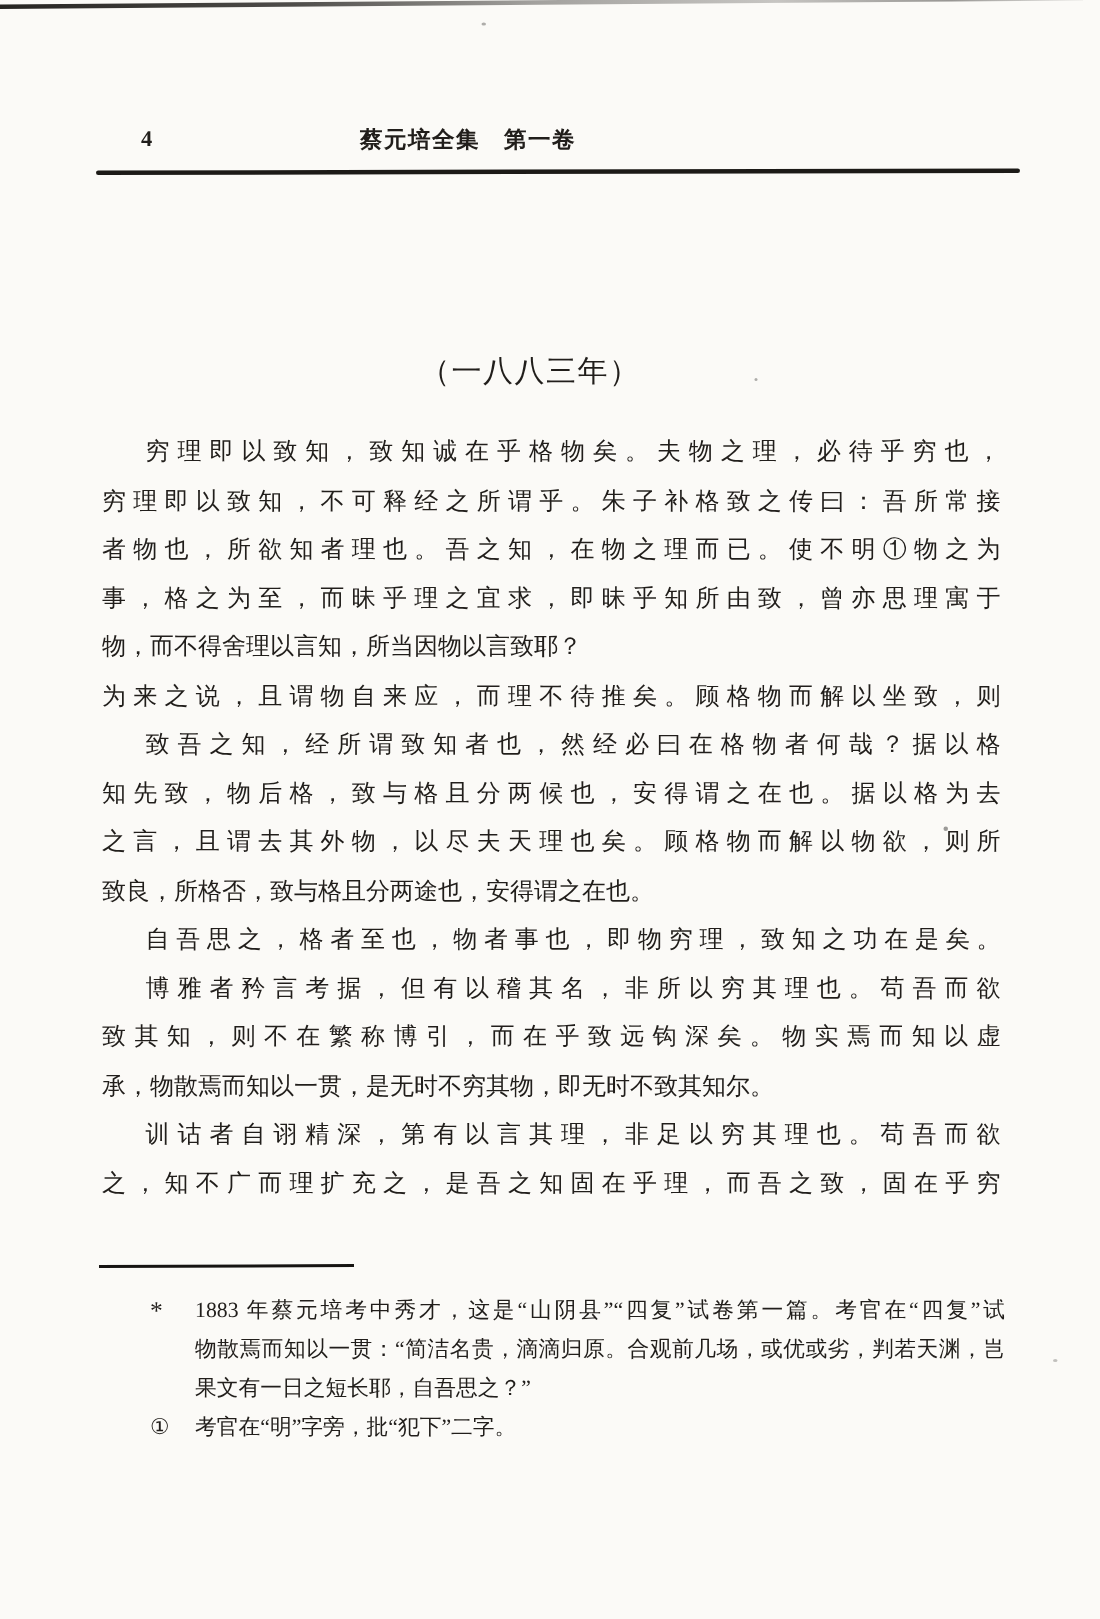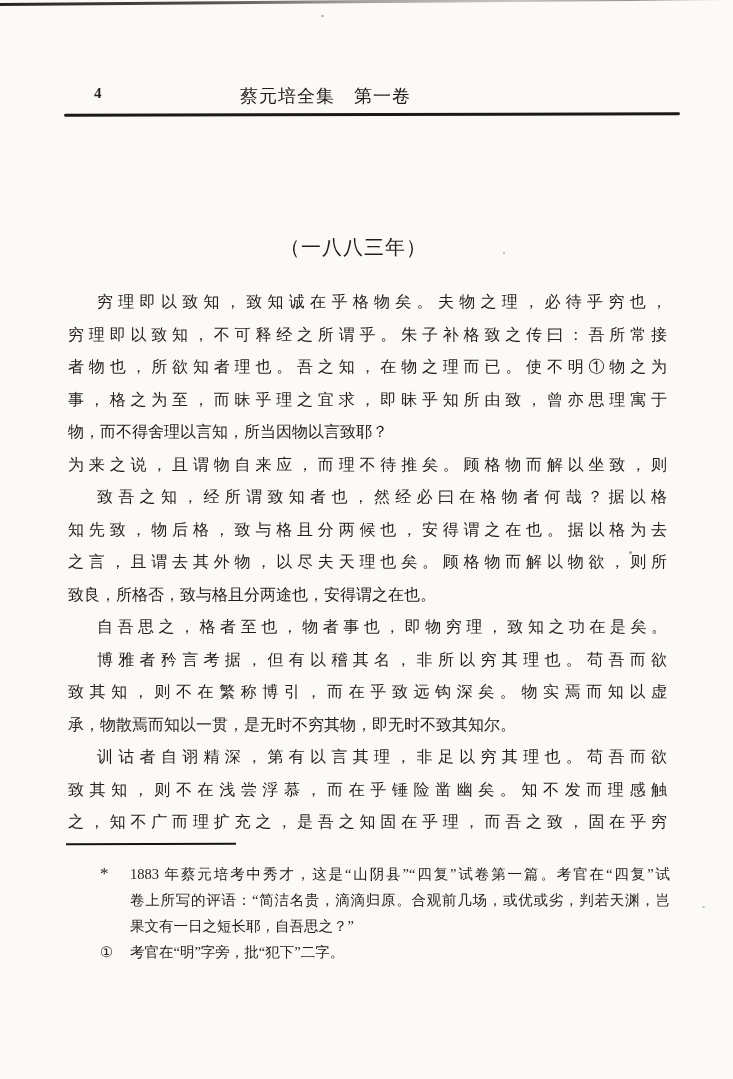--- a/index.html
+++ b/index.html
@@ -23,21 +23,21 @@
   .s2{left:503px;top:252px;width:2px;height:2px;}
   .s3{left:629px;top:551px;width:3px;height:3px;background:rgba(60,58,55,.5);}
   .s4{left:702px;top:906px;width:3px;height:2px;background:rgba(60,58,55,.3);}
   
   .pagenum{
     position:absolute; left:94px; top:85px;
     font-size:15px; font-weight:bold; letter-spacing:0;
   }
   .running-title{
     position:absolute; left:240px; top:84px;
-    font-size:18px; font-weight:normal; letter-spacing:1px; white-space:nowrap;
+    font-size:15px; font-weight:bold; letter-spacing:1px; white-space:nowrap;
   }
   .head-rule{
     position:absolute; left:64px; top:113px; width:616px; height:3px;
     background:#1c1a17; transform:rotate(-0.12deg);
     border-radius:2px;
   }
   
   .title{
     position:absolute; left:68px; top:172px; width:599px; margin:0;
     text-align:center; transform:translateX(-19px);
@@ -110,32 +110,31 @@
     <div class="bline">之言，且谓去其外物，以尽夫天理也矣。顾格物而解以物欲，则所</div>
     <div class="bline end">致良，所格否，致与格且分两途也，安得谓之在也。</div>
 
     <div class="bline first">自吾思之，格者至也，物者事也，即物穷理，致知之功在是矣。</div>
 
     <div class="bline first">博雅者矜言考据，但有以稽其名，非所以穷其理也。苟吾而欲</div>
     <div class="bline">致其知，则不在繁称博引，而在乎致远钩深矣。物实焉而知以虚</div>
     <div class="bline end">承，物散焉而知以一贯，是无时不穷其物，即无时不致其知尔。</div>
 
     <div class="bline first">训诂者自诩精深，第有以言其理，非足以穷其理也。苟吾而欲</div>
-    <div class="bline">致其知，则不在浅尝浮慕，而在乎锤险凿幽矣。知不发而理感触</div>
     <div class="bline">之，知不广而理扩充之，是吾之知固在乎理，而吾之致，固在乎穷</div>
   </div>
 
   <div class="fn-rule"></div>
 
   <div class="footnotes">
     <div class="fn">
       <span class="fn-marker star">*</span>
       <div class="fn-text">
         <div class="fn-line">1883 年蔡元培考中秀才，这是“山阴县”“四复”试卷第一篇。考官在“四复”试</div>
-        <div class="fn-line">卷上所写的评语：“简洁名贵，滴滴归原。合观前几场，或优或劣，判若天渊，岂</div>
+        <div class="fn-line">物散焉而知以一贯：“简洁名贵，滴滴归原。合观前几场，或优或劣，判若天渊，岂</div>
         <div class="fn-line end">果文有一日之短长耶，自吾思之？”</div>
       </div>
     </div>
     <div class="fn">
       <span class="fn-marker">①</span>
       <div class="fn-text">
         <div class="fn-line end">考官在“明”字旁，批“犯下”二字。</div>
       </div>
     </div>
   </div>

